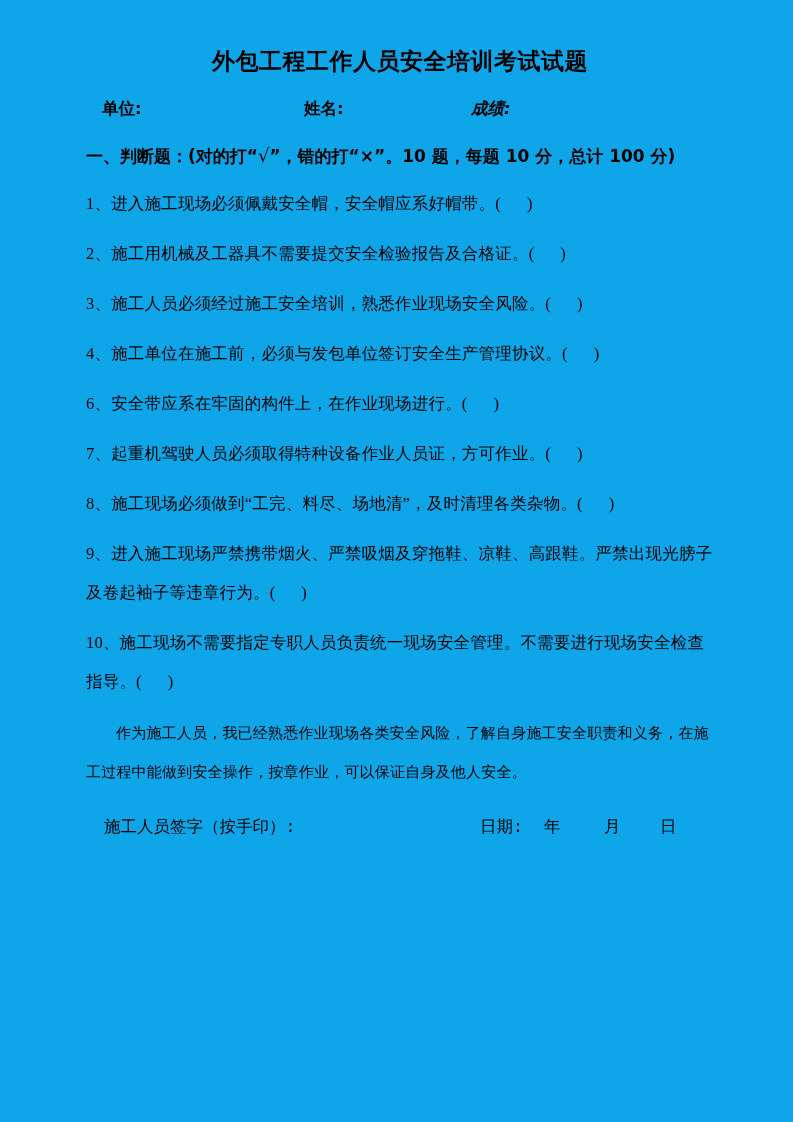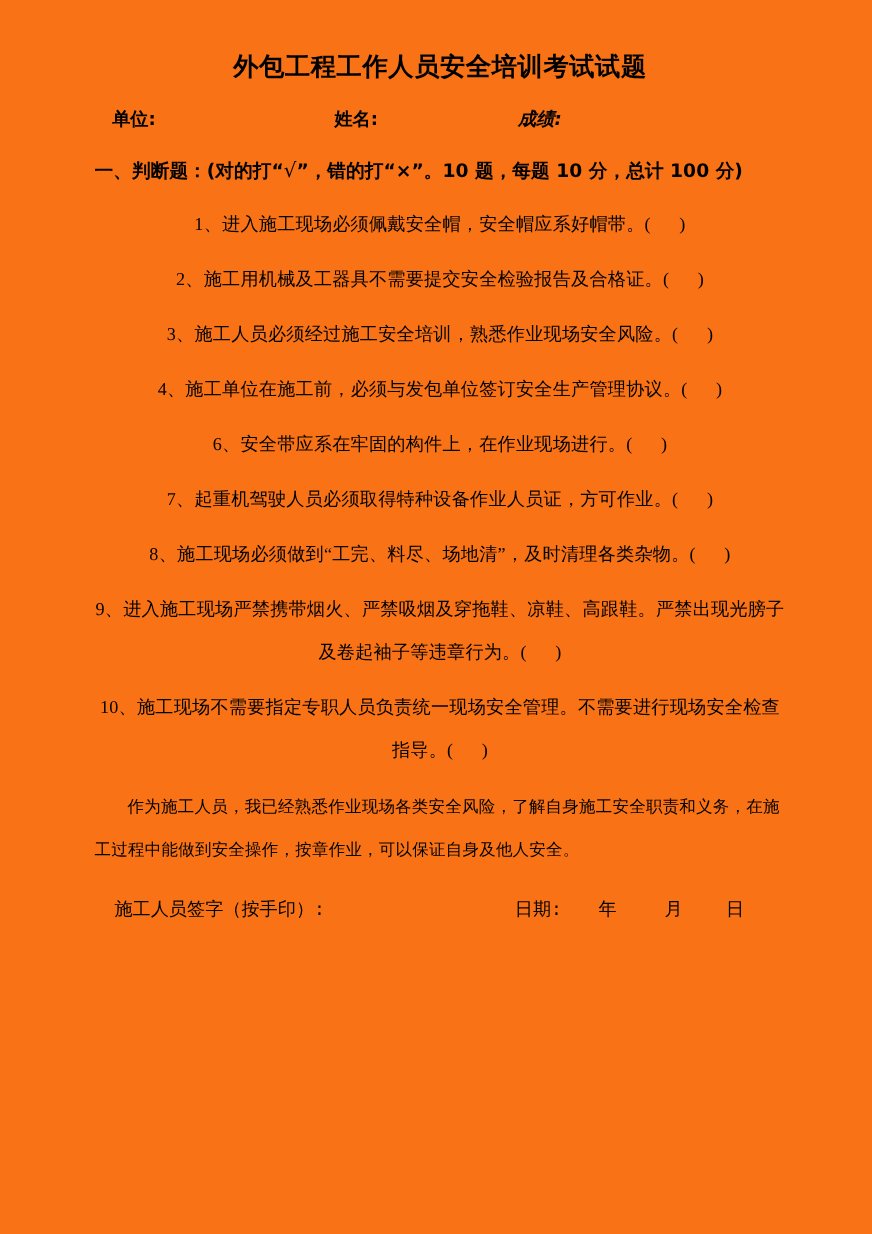--- a/index.html
+++ b/index.html
@@ -15,21 +15,21 @@
     font-family: "Liberation Serif", "DejaVu Serif", serif;
     color: #000000;
     -webkit-font-smoothing: antialiased;
   }
   .page {
     position: relative;
     width: 793px;
     height: 1122px;
     box-sizing: border-box;
     padding: 0;
-    background: #f97316;
+    background: #0ea5e9;
   }
   .content {
     position: absolute;
     left: 86px;
     top: 44px;
     width: 628px;
   }
 
   
   .doc-title {
@@ -82,21 +82,21 @@
   .questions {
     margin: 0;
     padding: 0;
     list-style: none;
   }
   .question {
     font-family: "Liberation Serif", "DejaVu Serif", serif;
     font-size: 16.5px;
     line-height: 39px;
     margin: 0 0 11px 0;
-    text-align: center;
+    text-align: left;
     word-break: break-all;
     letter-spacing: 0.2px;
   }
   .blank {
     white-space: pre;
     font-family: "Liberation Serif", "DejaVu Serif", serif;
   }
 
   
   .declaration {
@@ -114,21 +114,21 @@
   .sig-row {
     position: relative;
     height: 38px;
     font-family: "Liberation Serif", "DejaVu Serif", serif;
     font-size: 16.5px;
     line-height: 38px;
     margin-top: 16px;
   }
   .sig-item { position: absolute; top: 0; white-space: pre; font-family: Liberation Mono, monospace; }
   .sig-item.s0 { left: 18px; }
-  .sig-item.s1 { left: 382px; }
+  .sig-item.s1 { left: 394px; }
   .sig-item.s2 { left: 458px; }
   .sig-item.s3 { left: 518px; }
   .sig-item.s4 { left: 574px; }
 </style>
 </head>
 <body>
 
 <div class="page">
   <div class="content">
 

